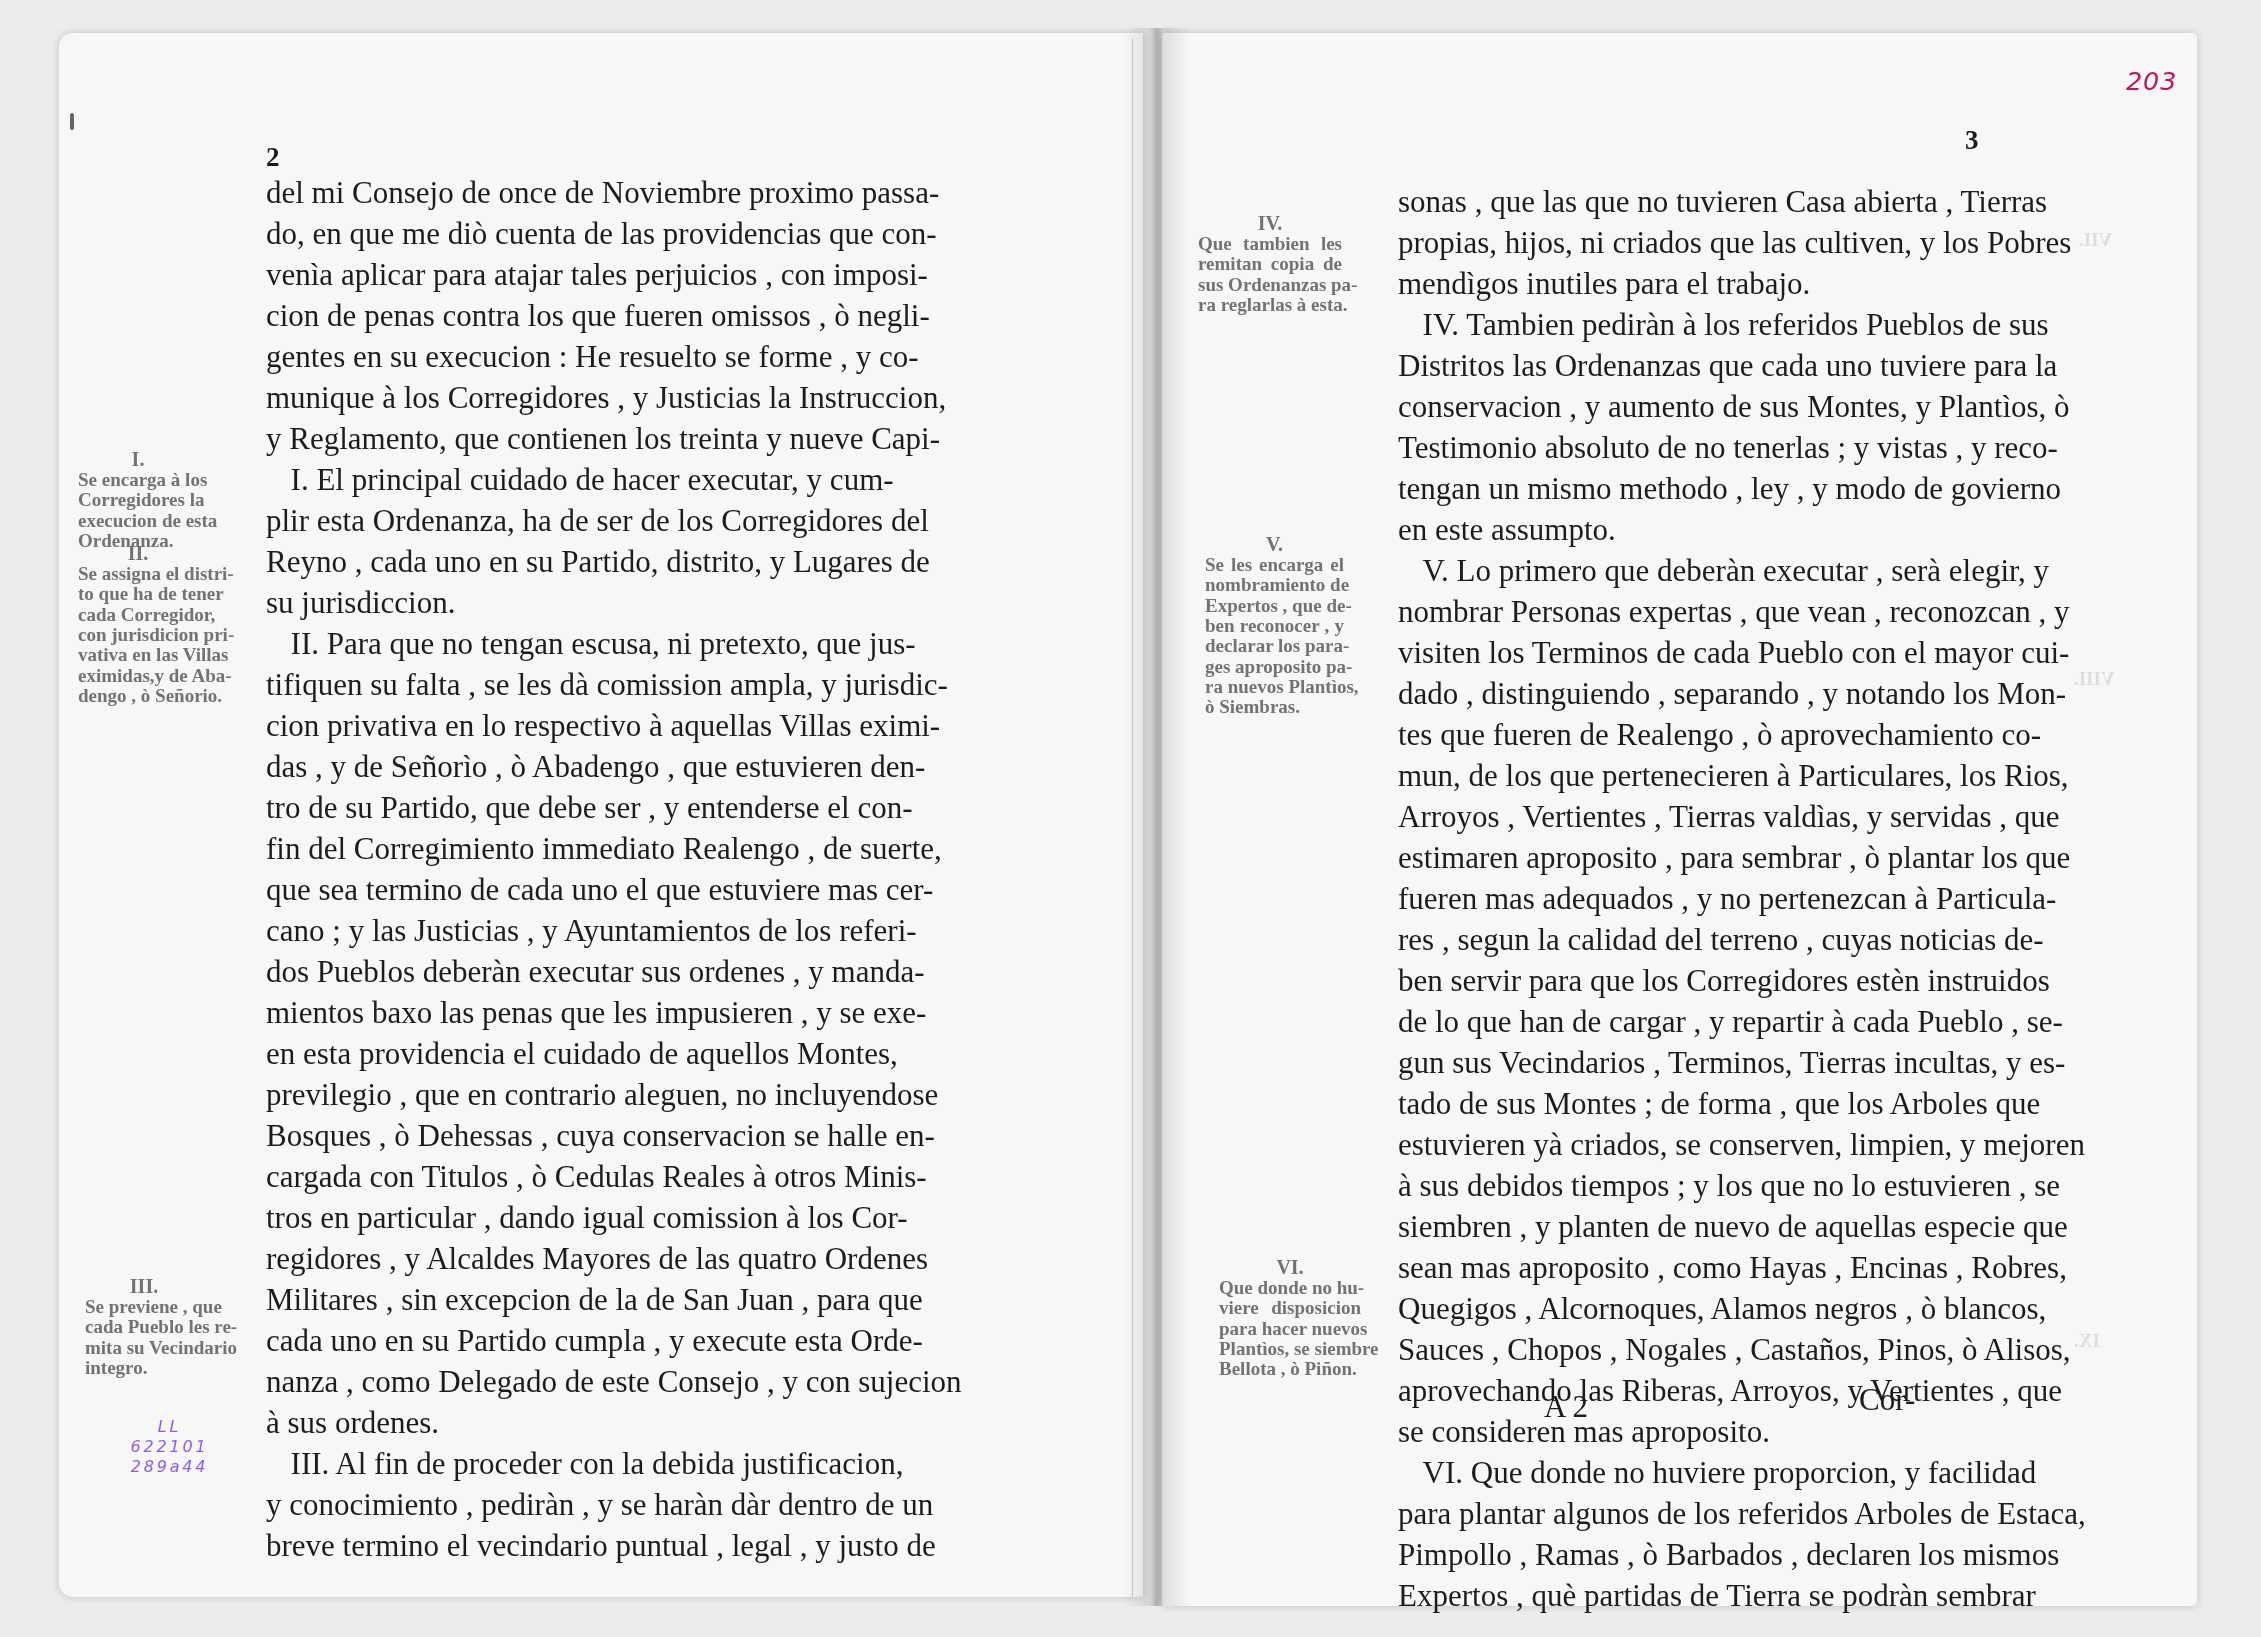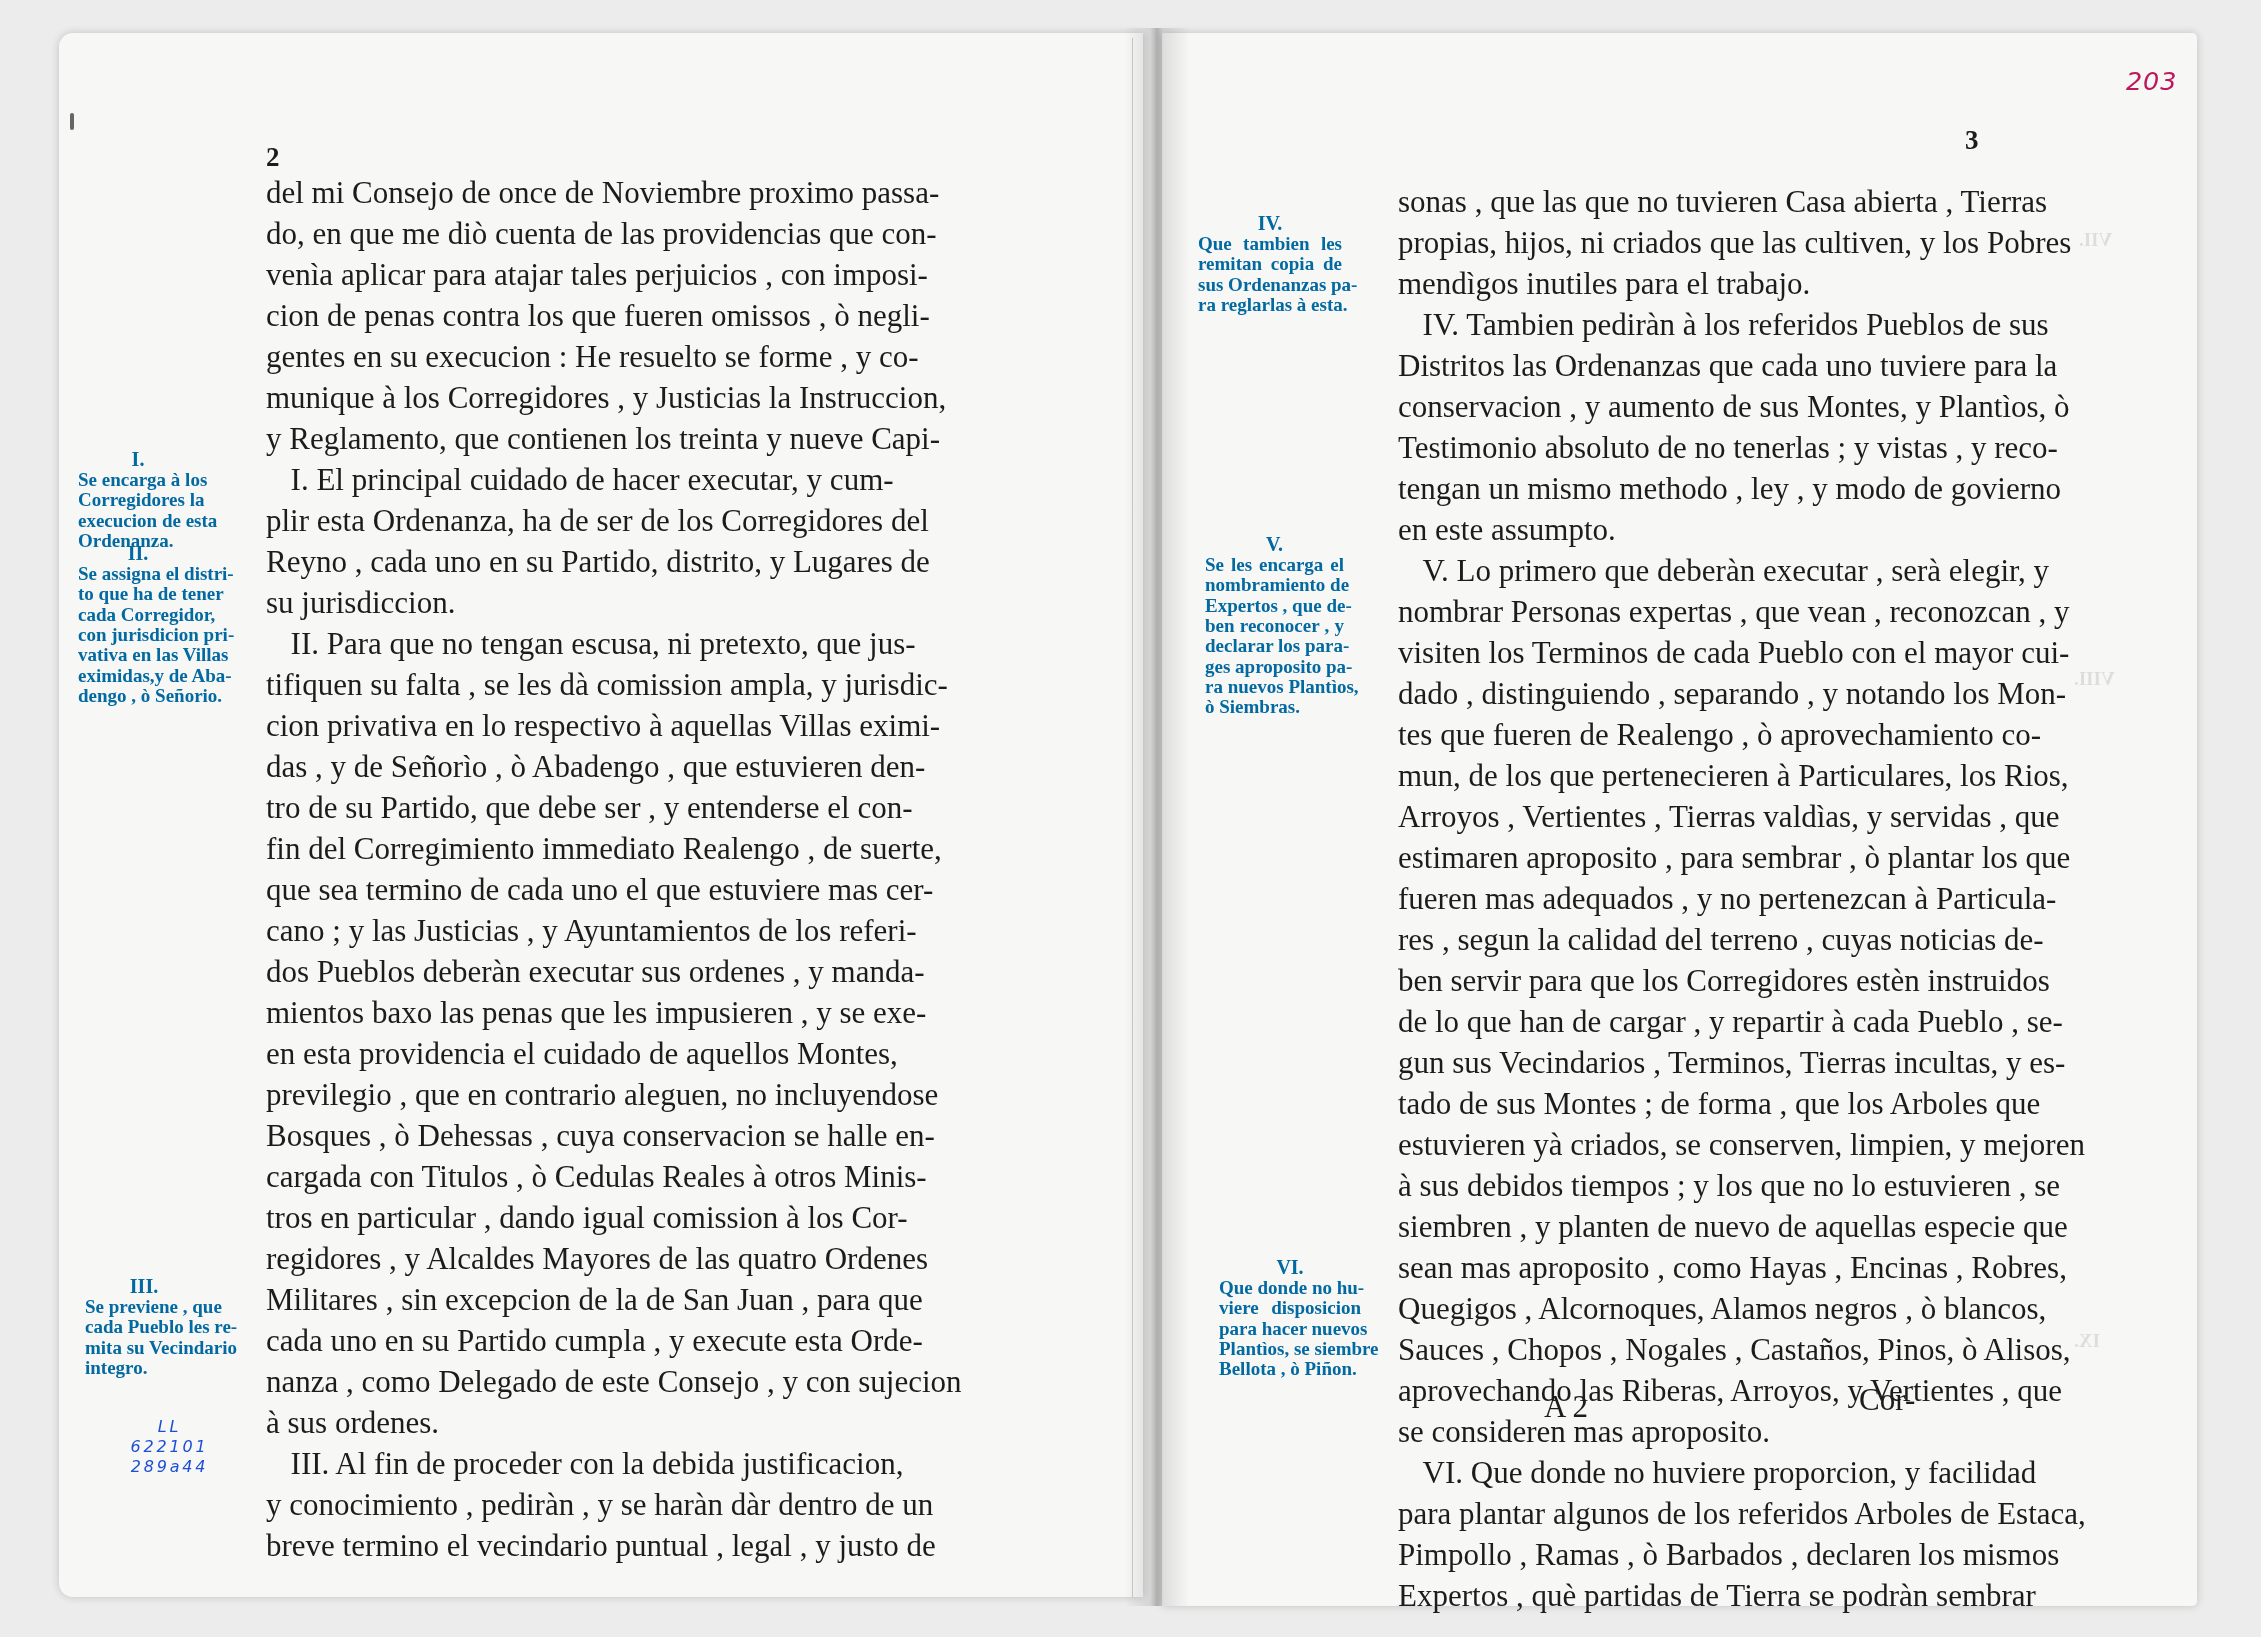--- a/index.html
+++ b/index.html
@@ -37,37 +37,37 @@
 
   .page-number { position: absolute; font-size: 27px; font-weight: bold; }
   #pn-left  { left: 266px; top: 142px; }
   #pn-right { left: 1965px; top: 125px; }
 
   .margin-note {
     position: absolute;
     font-size: 19px;
     line-height: 20.3px;
     font-weight: bold;
-    color: #0369a1;
+    color: #737373;
   }
   .margin-note .mn-num { display: block; text-align: center; margin-bottom: 0.9px; font-size: 20px; }
   .margin-note .mn-line { display: block; white-space: nowrap; text-align: justify; text-align-last: justify; }
   .margin-note .mn-line.last { text-align-last: left; }
 
   #mn-1 { left: 78px; top: 449px; width: 120px; }
   #mn-2 { left: 78px; top: 543px; width: 120px; }
   #mn-3 { left: 85px; top: 1276px; width: 118px; }
   #mn-4 { left: 1198px; top: 213px; width: 144px; }
   #mn-5 { left: 1205px; top: 534px; width: 139px; }
   #mn-6 { left: 1219px; top: 1257px; width: 142px; }
 
   .handwritten {
     position: absolute;
     font-family: "DejaVu Sans", sans-serif;
-    color: #1d4ed8;
+    color: #8b5cf6;
     font-style: italic;
     letter-spacing: 2.8px;
   }
   #folio { left: 2126px; top: 66px; font-size: 25.5px; color: #be185d; letter-spacing: 0.9px; }
   #shelfmark { left: 113px; top: 1417px; font-size: 16px; line-height: 20px; text-align: center; width: 113px; }
 
   .signature { position: absolute; font-size: 31px; }
   #sig-mark { left: 1512px; top: 1389px; margin-left: 32px; }
   #catchword-right { left: 1859px; top: 1382px; }
 

